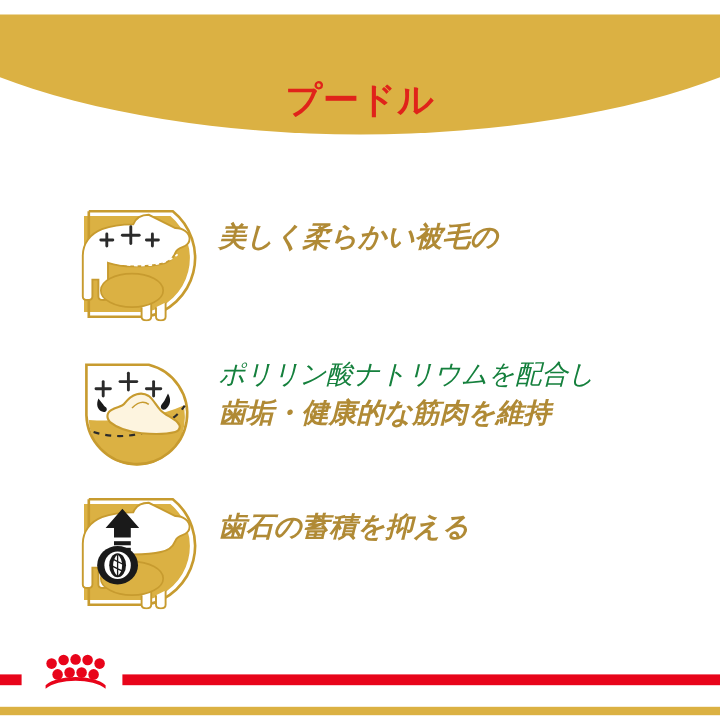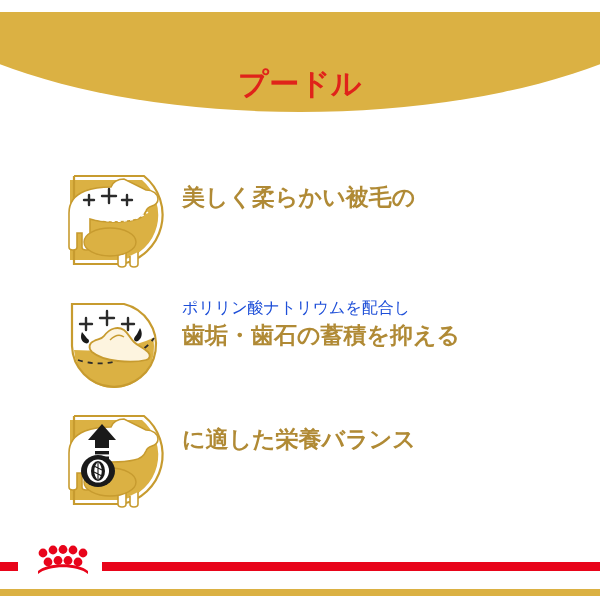--- a/index.html
+++ b/index.html
@@ -53,20 +53,21 @@
     letter-spacing: 0.5px;
   }
   .title-line { display: block; }
 
   
   .benefits {
     position: absolute;
     top: 160px;
     left: 0;
     width: 479px;
+    font-style: italic;
   }
   .benefit {
     position: relative;
     display: flex;
     align-items: flex-start;
     padding-left: 64px;
     min-height: 108px;
   }
   .benefit-icon {
     width: 104px;
@@ -75,22 +76,22 @@
     position: relative;
   }
   .benefit-icon svg { display: block; }
   .benefit-text {
     flex: 1 1 auto;
     padding-left: 14px;
     padding-top: 4px;
   }
   .benefit-sub {
     display: block;
-    color: #1d4ed8;
-    font-size: 16px;
+    color: #15803d;
+    font-size: 22px;
     line-height: 1.45;
     margin-bottom: 1px;
     white-space: nowrap;
   }
   .benefit-main {
     display: block;
     color: #b08a35;
     font-size: 23px;
     font-weight: bold;
     line-height: 1.35;
@@ -208,21 +209,21 @@
               <line x1="43" y1="17" x2="43" y2="31"></line>
             <line x1="58" y1="30" x2="70" y2="30"></line>
               <line x1="64" y1="24" x2="64" y2="36"></line>
           </g>
           <path d="M18 38 c-2 5 -1 9 3 11 c2 1 4 0 4 -2 c0 -2 -2 -2 -3 -4" fill="#1a1a1a"></path>
           <path d="M76 34 c3 5 2 10 -2 13 c-2 1 -4 0 -4 -2 c0 -2 2 -3 3 -5" fill="#1a1a1a"></path>
         </svg>
       </div>
       <div class="benefit-text">
         <span class="benefit-sub">ポリリン酸ナトリウムを配合し</span>
-        <span class="benefit-main">歯垢・歯石の蓄積を抑える</span>
+        <span class="benefit-main">歯垢・健康的な筋肉を維持</span>
       </div>
     </div>
 
     <div class="benefit row-3">
       <div class="benefit-icon">
         <svg width="104" height="96" viewBox="0 0 104 96">
           <path d="M6 8 H78 A46 46 0 0 1 58 88 H6 Z" fill="#dbb143"></path>
           <path d="M10 4 H80 A50 50 0 0 1 58 92" fill="none" stroke="#c79b2f" stroke-width="2.2"></path>
           <path d="M10 4 V92 H58" fill="none" stroke="#c79b2f" stroke-width="2.2"></path>
           <path d="M82 18 c7 0 12 4 12 9 c0 4 -3 6 -6 7 c-3 1 -5 2 -6 5 c-2 5 -6 8 -12 9 c-8 2 -16 2 -23 2 c-8 0 -15 -1 -21 -3 l0 28 c0 2 -2 3 -4 3 c-2 0 -4 -1 -4 -3 l0 -14 l-5 0 l0 14 c0 2 -2 3 -4 3 c-2 0 -4 -1 -4 -3 l0 -34 c0 -10 6 -18 16 -22 c8 -3 17 -4 26 -4 c2 -5 7 -8 13 -8 z" fill="#ffffff"></path>
@@ -240,21 +241,21 @@
           <g>
             <ellipse cx="34" cy="59" rx="17" ry="16" fill="#1a1a1a"></ellipse>
             <ellipse cx="34" cy="59" rx="11" ry="11.5" fill="#ffffff"></ellipse>
             <ellipse cx="34" cy="59" rx="7" ry="10" fill="#1a1a1a"></ellipse>
             <path d="M34 50 c5 4 5 14 0 18 c-5 -4 -5 -14 0 -18 z" fill="#ffffff"></path>
             <path d="M34 50 L34 68 M30 54 L38 58 M30 60 L38 64" stroke="#1a1a1a" stroke-width="1.1" fill="none"></path>
           </g>
         </svg>
       </div>
       <div class="benefit-text">
-        <span class="benefit-main">に適した栄養バランス</span>
+        <span class="benefit-main">歯石の蓄積を抑える</span>
       </div>
     </div>
 
   </div>
 
   <div class="bar-red"></div>
   <div class="crown-mask"></div>
   <div class="bar-gold-1"></div>
   <div class="bar-gold-2"></div>
 

